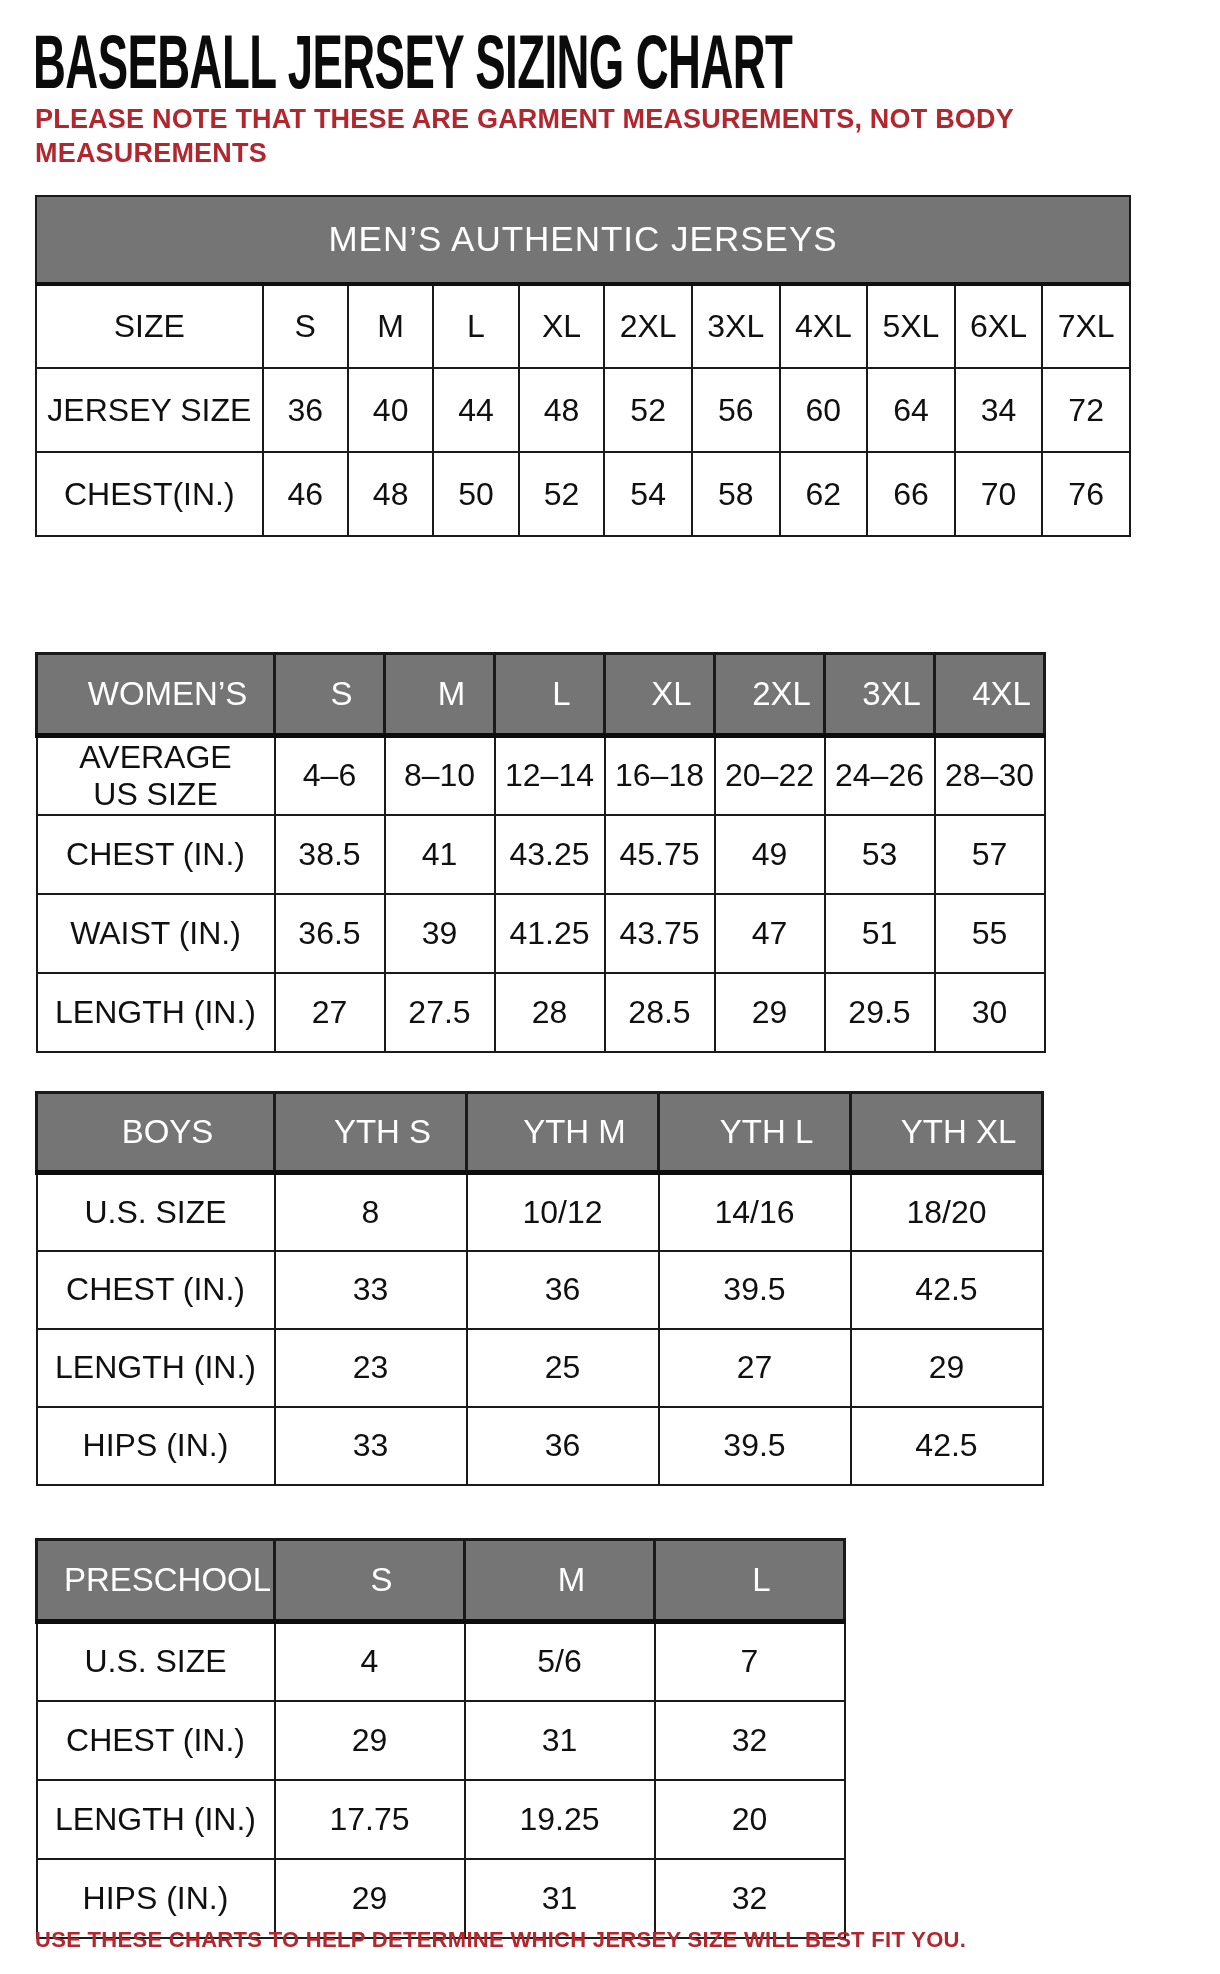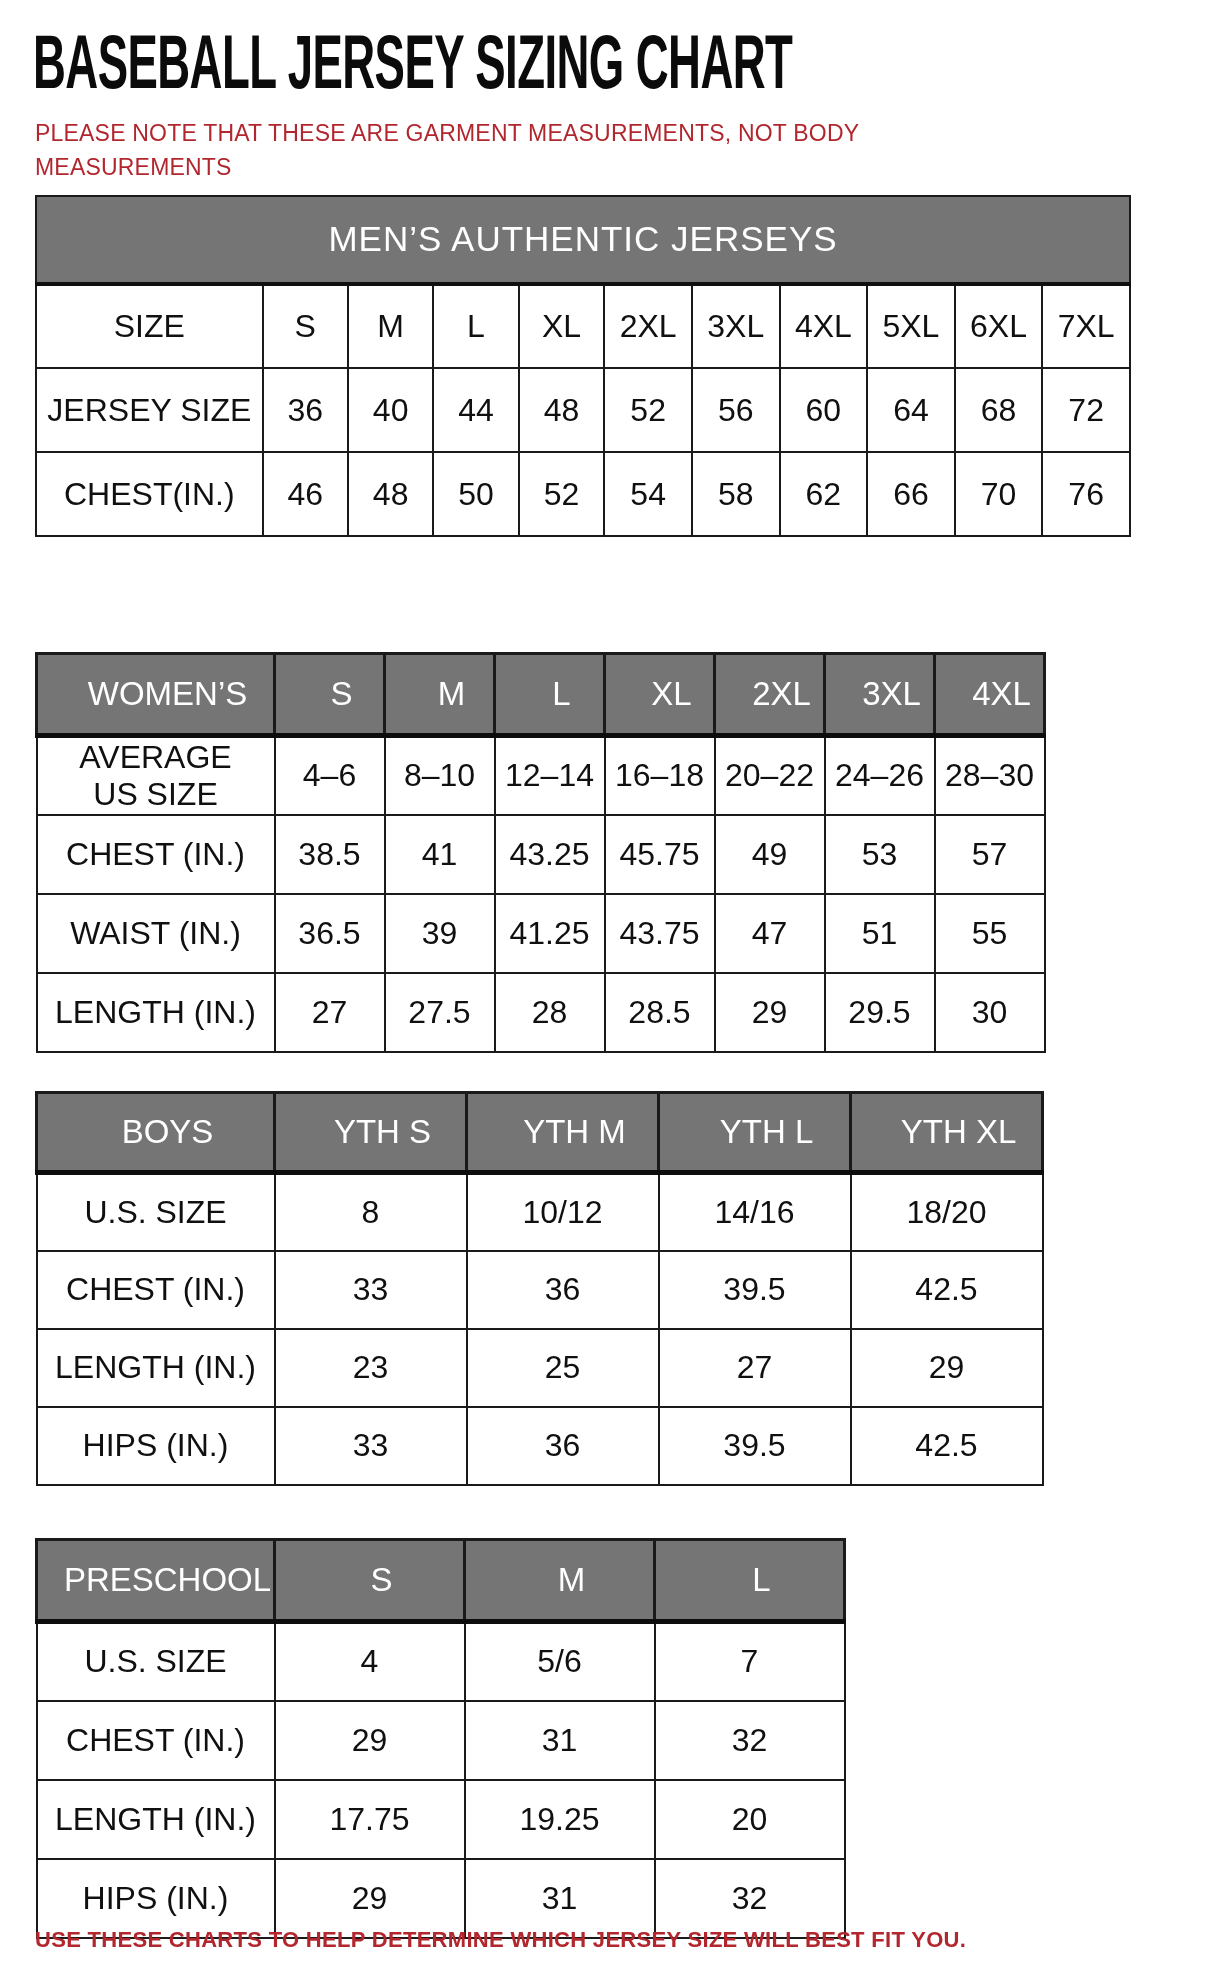--- a/index.html
+++ b/index.html
@@ -22,24 +22,24 @@
     font-weight: 900;
     color: #0b0b0b;
     letter-spacing: -1px;
     white-space: nowrap;
     transform: scaleX(0.60);
     transform-origin: left top;
     line-height: 1.0;
   }
   .note {
     position: absolute;
-    left: 35px; top: 116px;
+    left: 35px; top: 102px;
     color: var(--red);
-    font-size: 23px;
-    font-weight: 400;
+    font-size: 27px;
+    font-weight: 700;
     line-height: 34px;
     white-space: pre-line;
     letter-spacing: 0.2px;
   }
   .footer {
     position: absolute;
     left: 35px; top: 1927px;
     color: var(--red);
     font-size: 22px;
     font-weight: 600;
@@ -125,21 +125,21 @@
         <tr style="height: 84px;">
           <td class="label">JERSEY SIZE</td>
           <td class="num">36</td>
           <td class="num">40</td>
           <td class="num">44</td>
           <td class="num">48</td>
           <td class="num">52</td>
           <td class="num">56</td>
           <td class="num">60</td>
           <td class="num">64</td>
-          <td class="num">68</td>
+          <td class="num">34</td>
           <td class="num">72</td>
         </tr>
         <tr style="height: 84px;">
           <td class="label">CHEST(IN.)</td>
           <td class="num">46</td>
           <td class="num">48</td>
           <td class="num">50</td>
           <td class="num">52</td>
           <td class="num">54</td>
           <td class="num">58</td>

